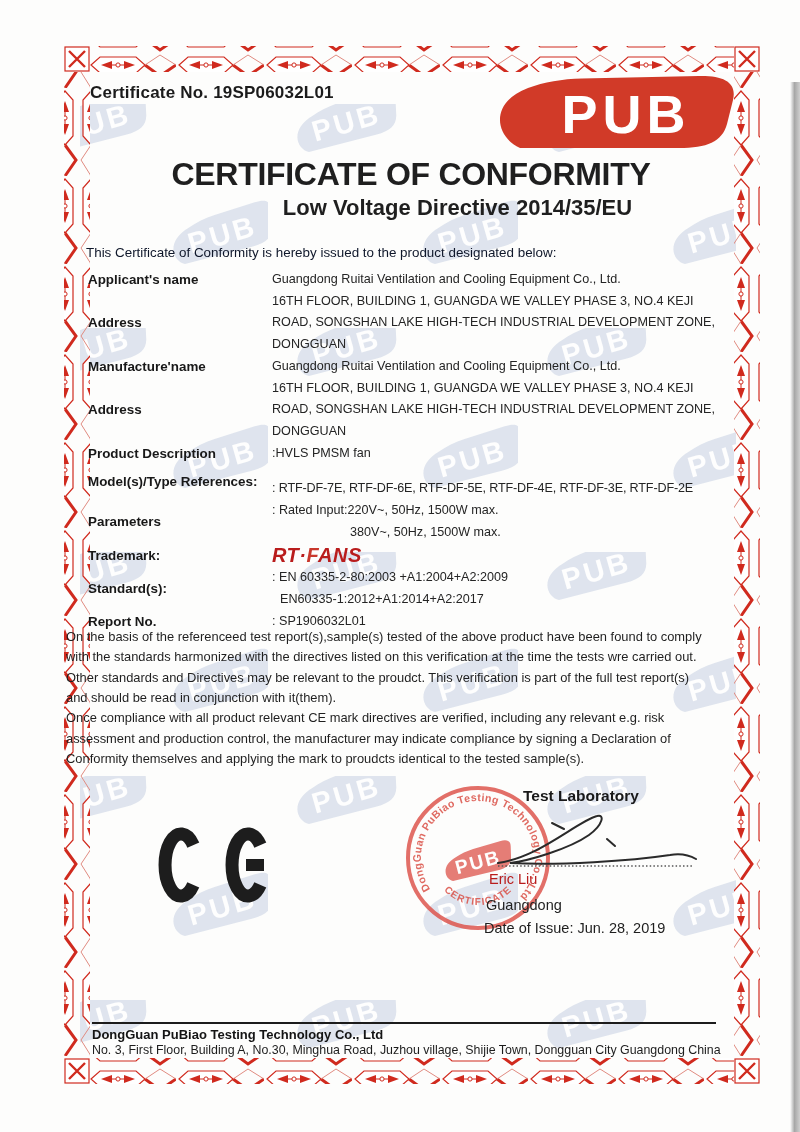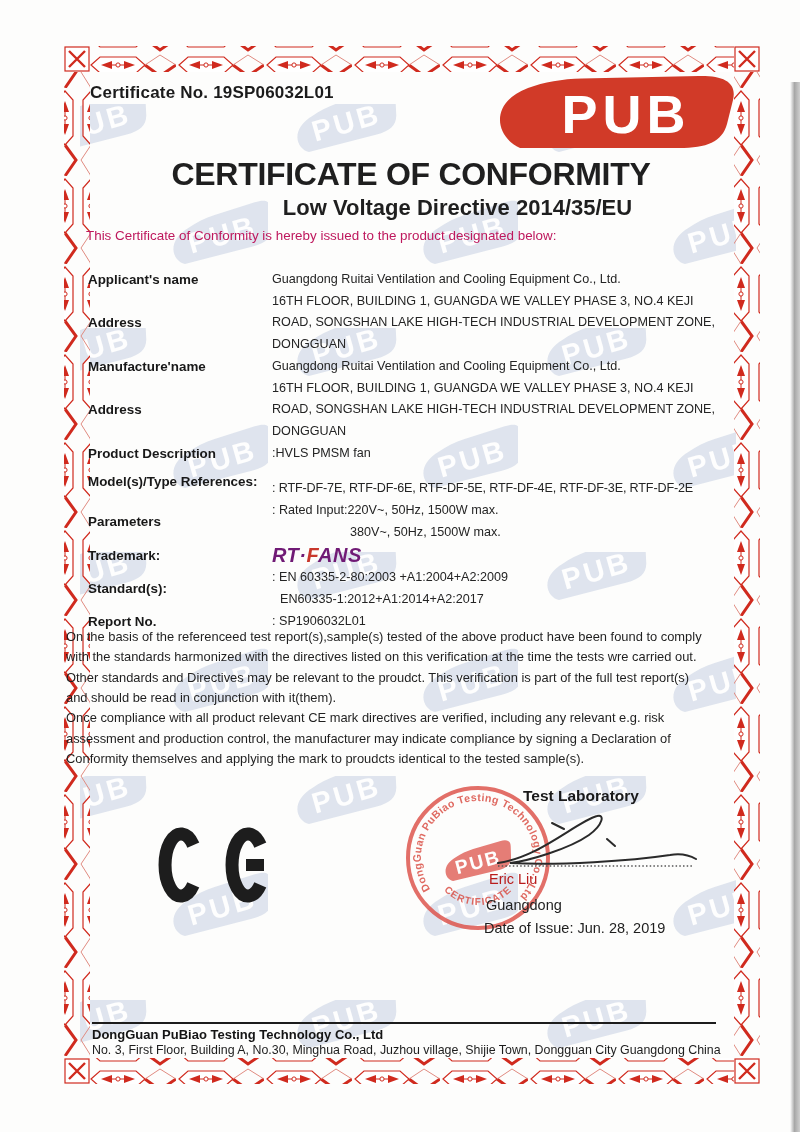--- a/index.html
+++ b/index.html
@@ -8,31 +8,31 @@
   .page{position:absolute;inset:0;background:#fdfdfc;}
   .abs{position:absolute;}
   .scan-edge{position:absolute;right:0;top:82px;bottom:0;width:10px;
              background:linear-gradient(90deg,#ffffff 0%,#a7a7a7 45%,#cfcfcf 100%);}
   svg{display:block;}
   
   .cert-no{left:90px;top:83px;font-size:17px;font-weight:bold;color:#1b1b1b;letter-spacing:.2px;}
   .title{left:65px;top:156px;width:692px;text-align:center;font-size:32px;font-weight:bold;
          color:#1f1f1f;letter-spacing:-.3px;}
   .subtitle{left:65px;top:195px;width:785px;text-align:center;font-size:22px;font-weight:bold;color:#1f1f1f;}
-  .intro{left:86px;top:228px;font-size:13.4px;color:#be185d;}
+  .intro{left:86px;top:245px;font-size:13.4px;color:#0f172a;}
   
   .fields{left:88px;top:269px;width:648px;font-size:12.6px;line-height:21.7px;color:#242424;}
   .row{display:flex;align-items:center;}
   .lbl{width:184px;flex:0 0 184px;font-weight:bold;color:#181818;font-size:13.4px;}
   .val{width:464px;}
   .indent78{margin-left:78px;}
   .indent8{margin-left:8px;}
   .tight{letter-spacing:-0.15px;margin-top:14px;}
   .tm{font-style:italic;font-weight:bold;font-size:20px;line-height:24px;letter-spacing:.5px;}
-  .tm .b{color:#701a75;} .tm .r{color:#c9382c;}
+  .tm .b{color:#b91c1c;} .tm .r{color:#c9382c;}
   
   .paras{left:66px;top:627px;width:640px;font-size:12.9px;line-height:20.35px;color:#1f1f1f;}
   .paras p{margin:0;}
   
   .test-lab{left:507px;top:787px;font-size:15.5px;font-weight:bold;color:#191919;margin-left:16px;}
   .sig-name{left:489px;top:871px;font-size:14.5px;color:#b91c1c;}
   .sig-role{left:486px;top:897px;font-size:14.5px;color:#222;}
   .sig-date{left:484px;top:920px;font-size:14.5px;color:#1e1e1e;}
   .stamp{left:402px;top:782px;opacity:.82;}
   .signature{left:480px;top:795px;}

